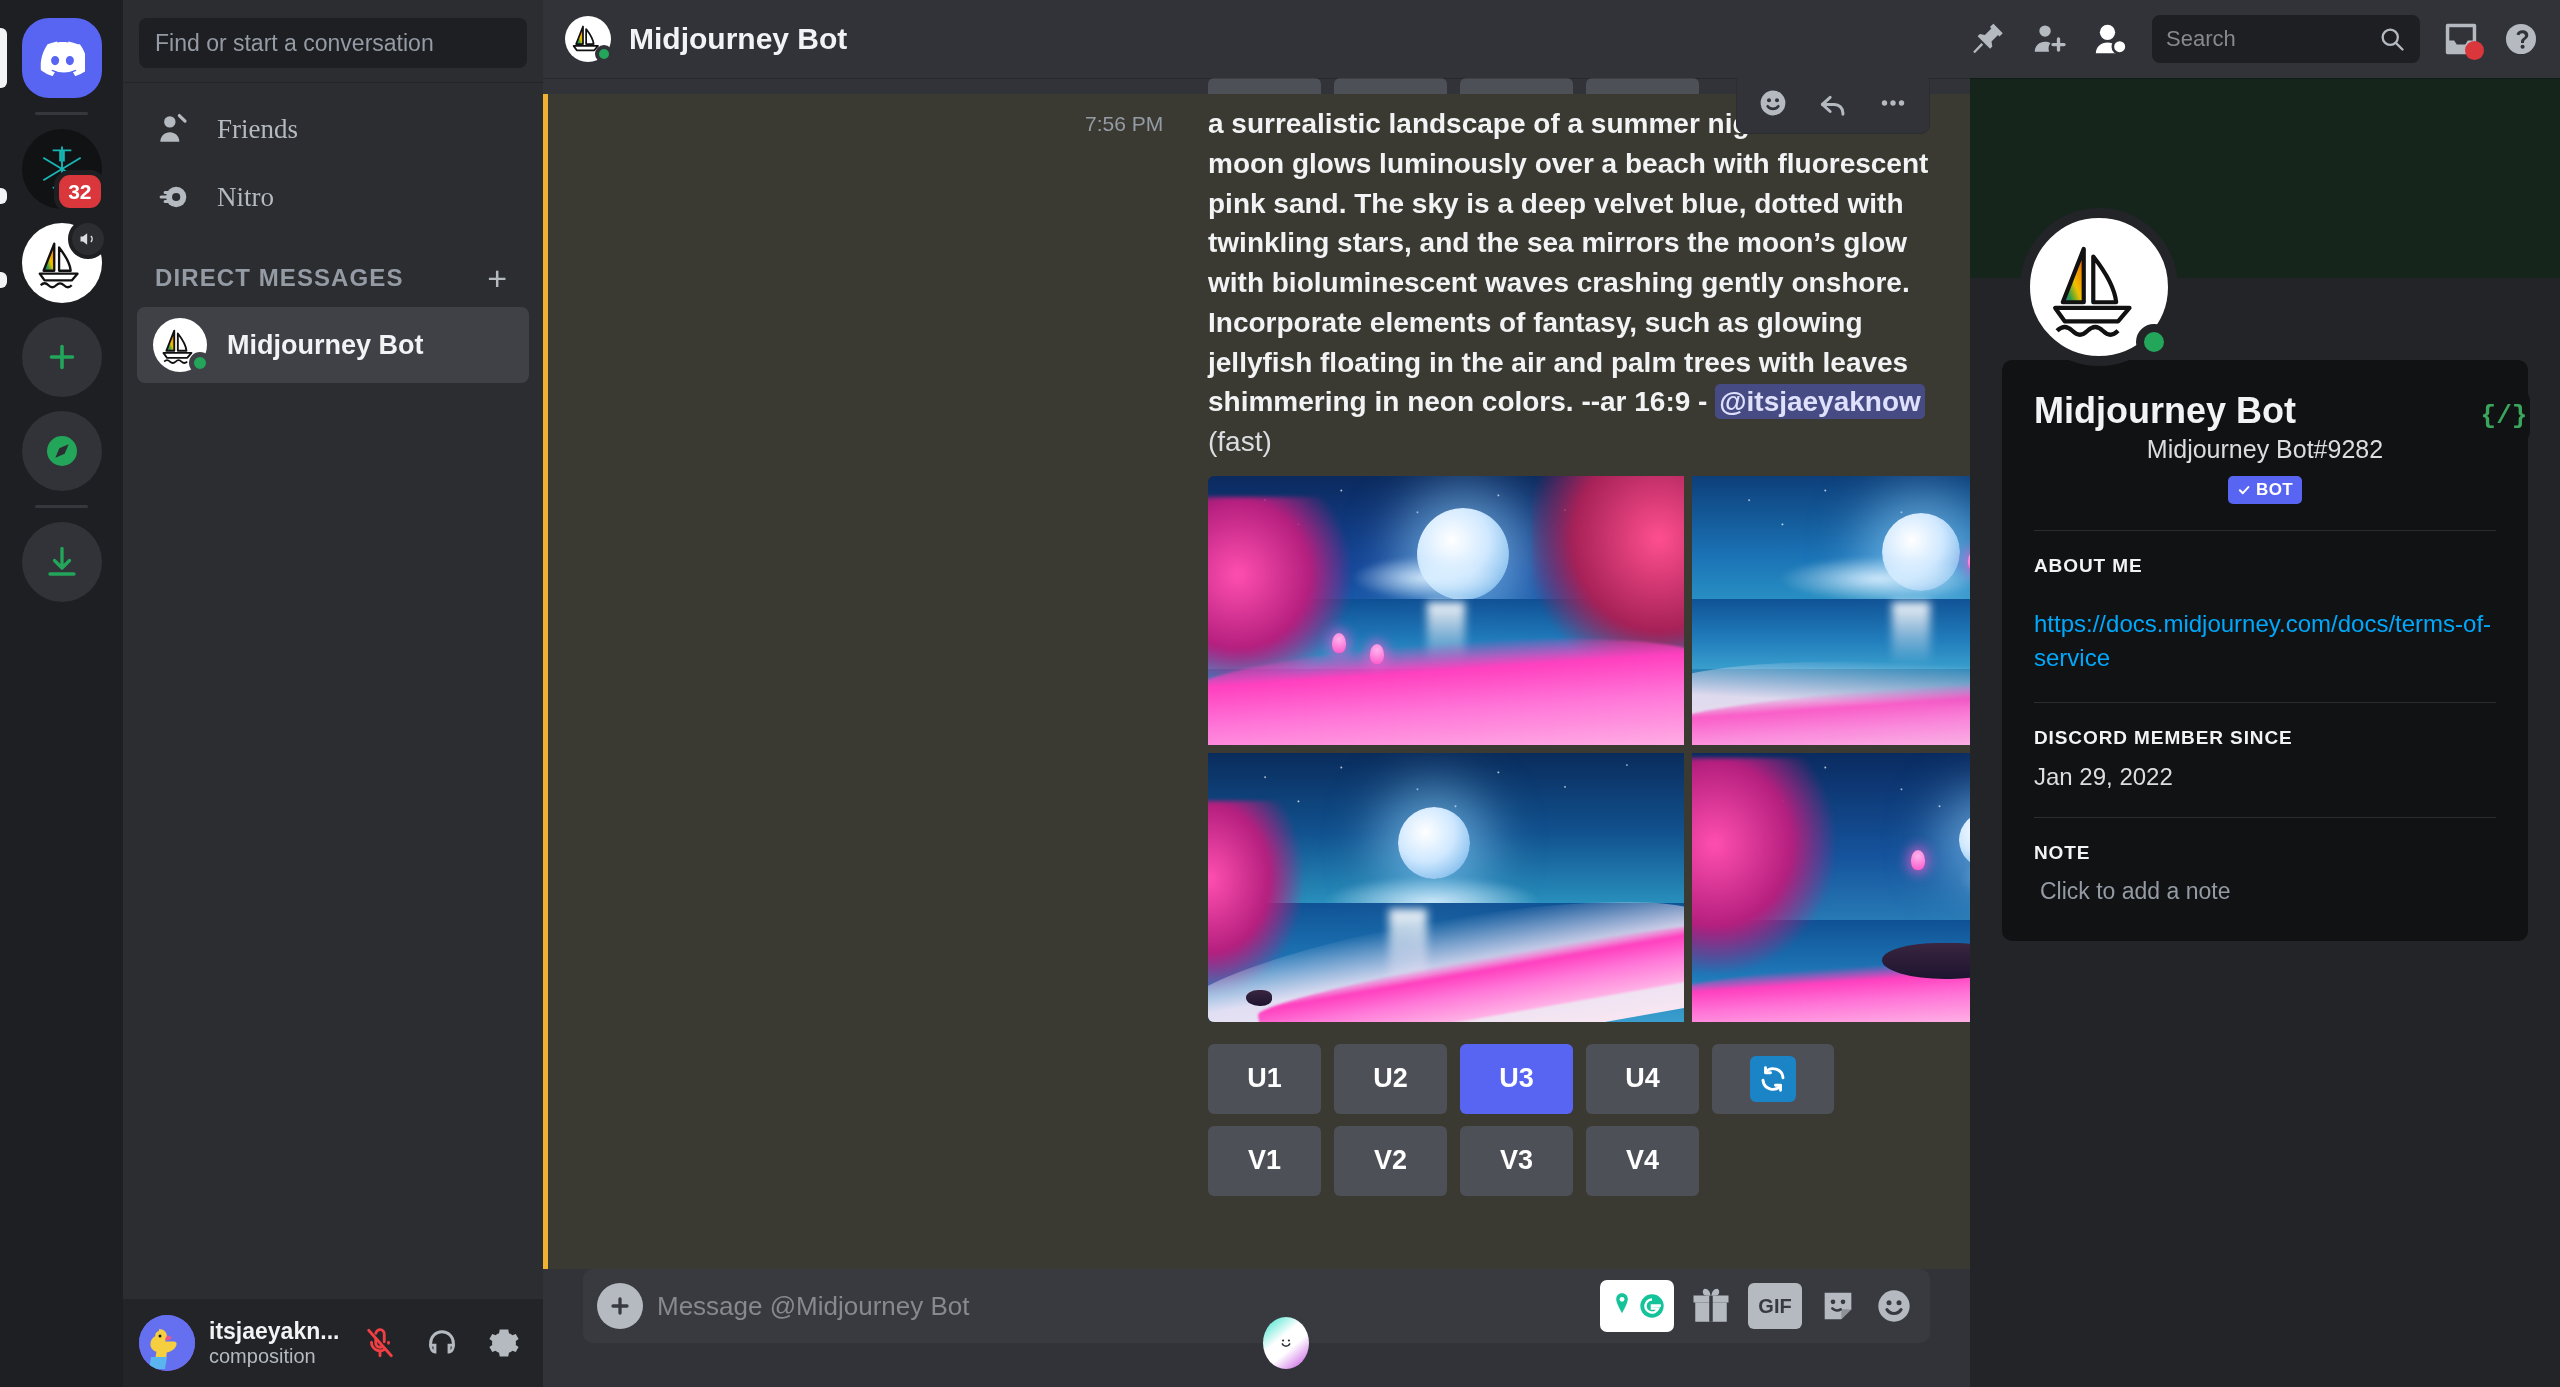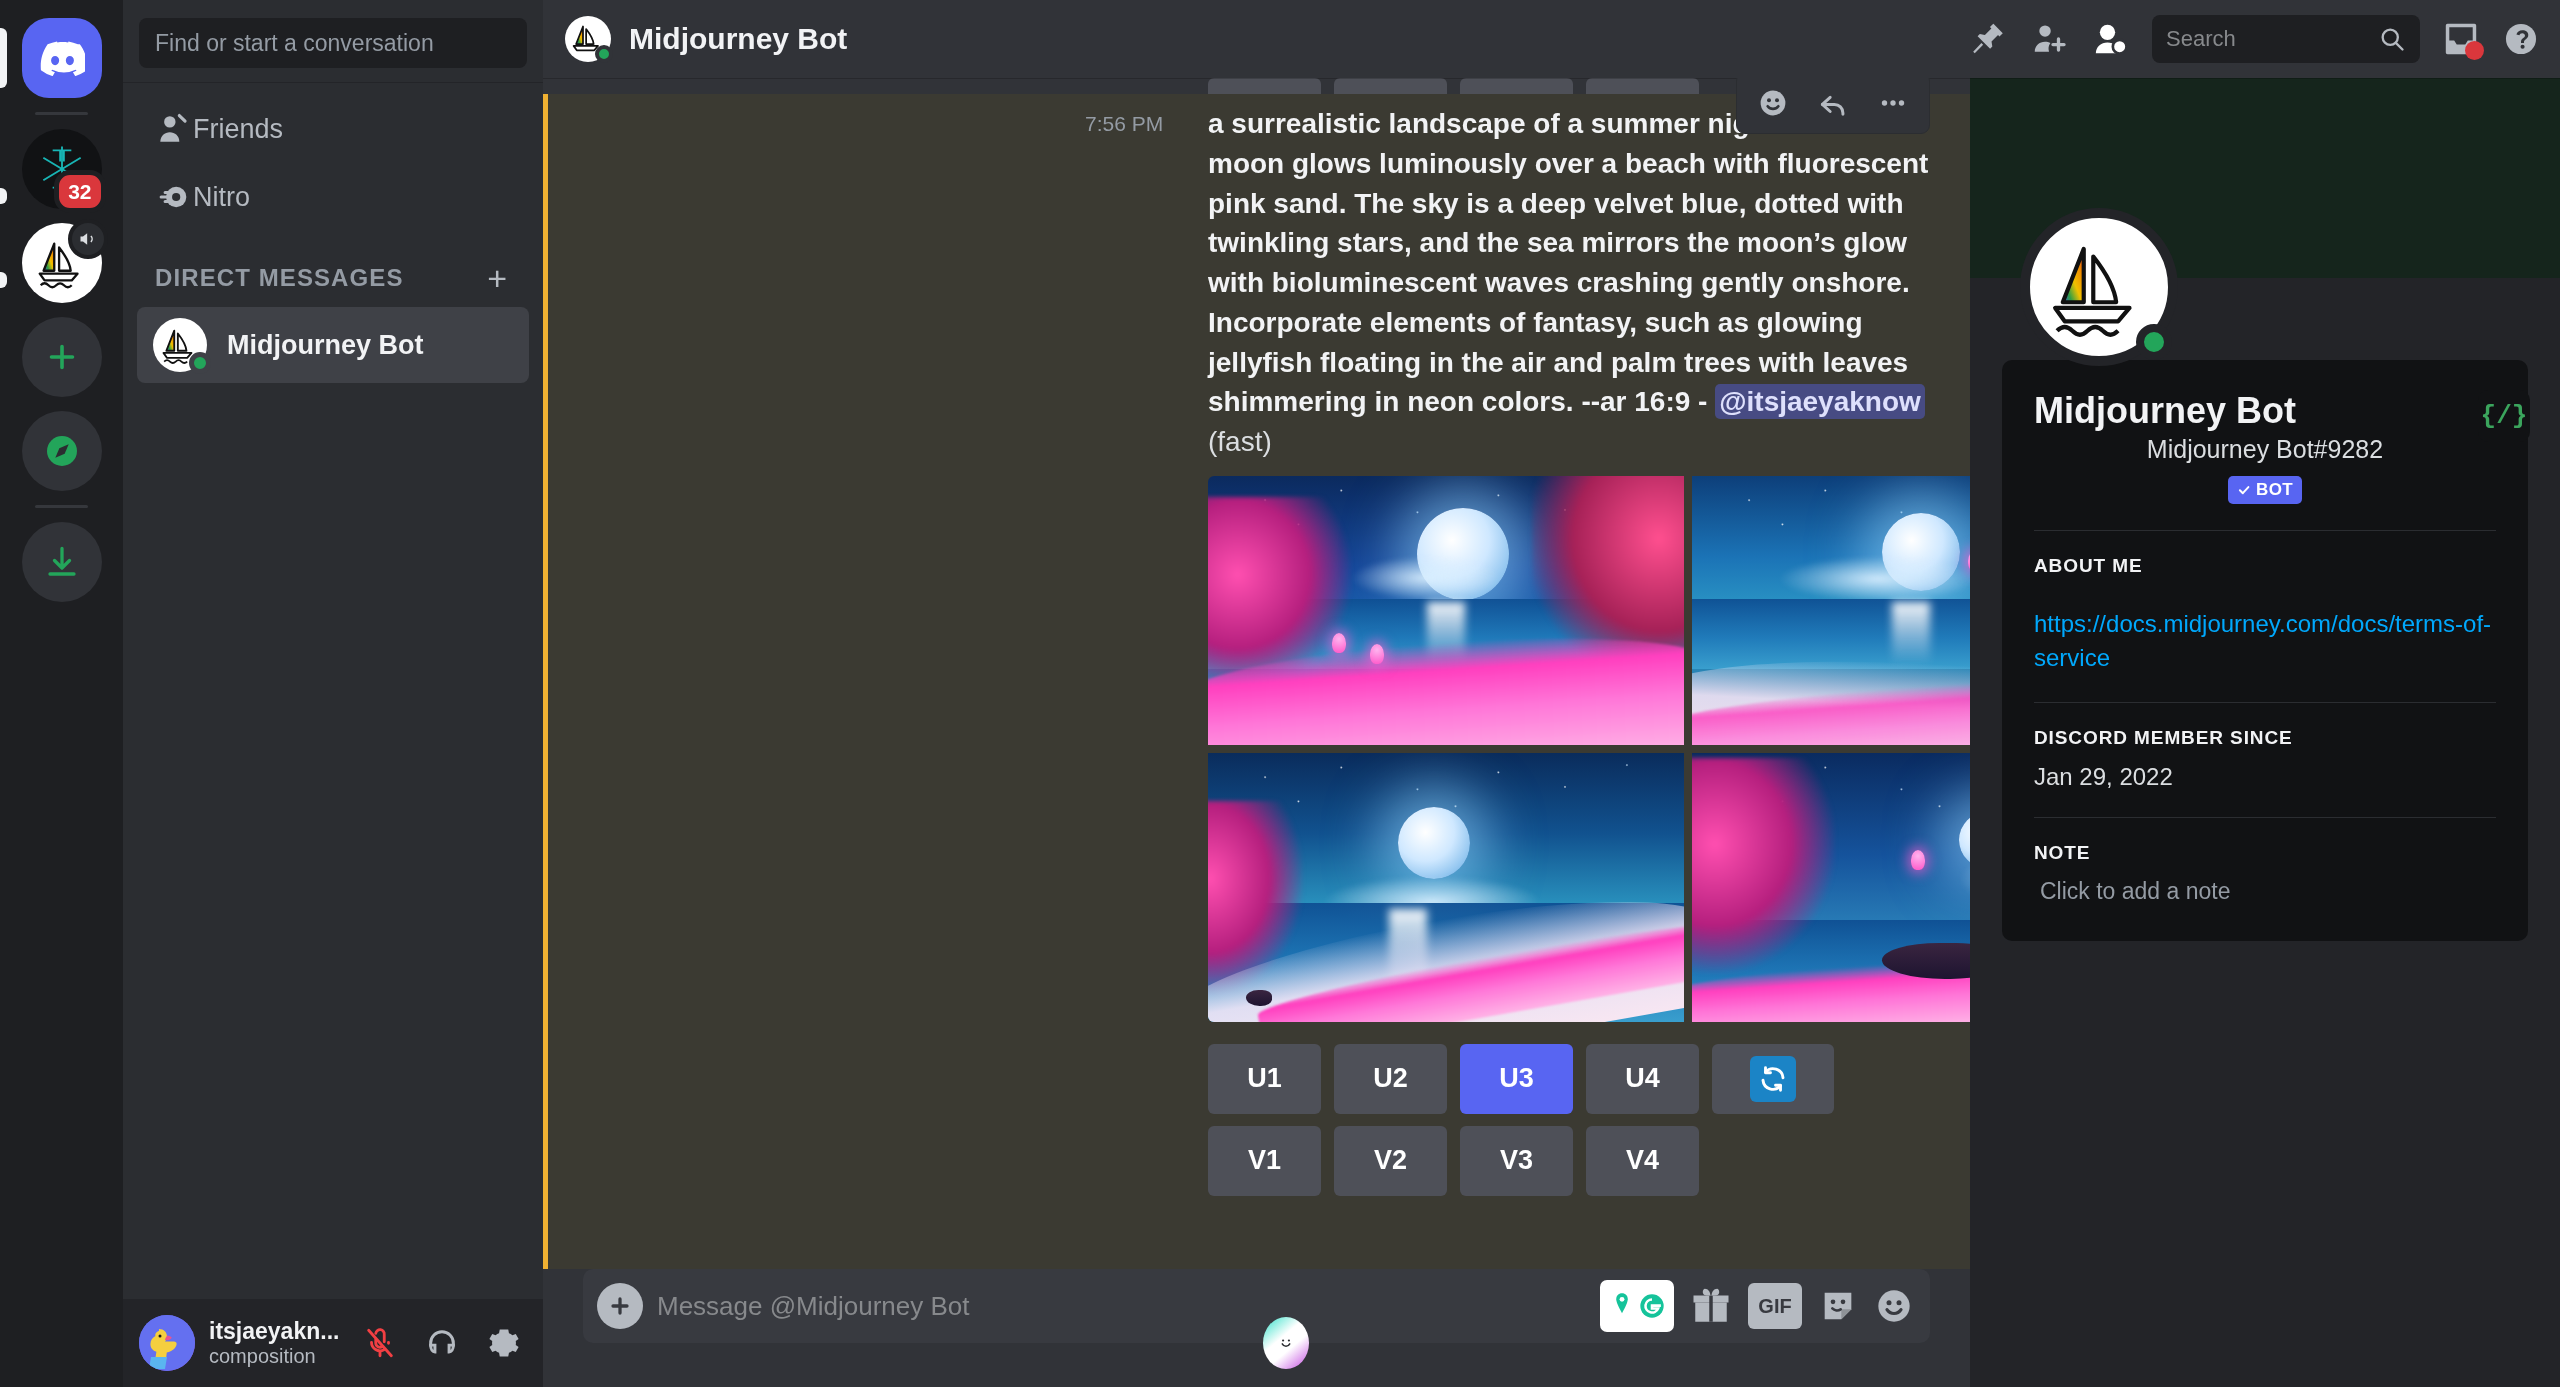--- a/index.html
+++ b/index.html
@@ -57,23 +57,23 @@
   .dm-search {
     width: 100%; height: 50px; background: #1e1f22; border: none;
     border-radius: 8px; color: #b5bac1; font-size: 23px;
     padding: 0 16px; font-family: "Liberation Sans", sans-serif;
     outline: none;
   }
   .dm-search::placeholder { color: #949ba4; }
   .dm-divider { height: 1px; background: #232428; margin: 0 0 12px 0; }
   .dm-list { flex: 1; padding: 0 14px; overflow: hidden; }
   .dm-nav-item {
-    height: 68px; display: flex; align-items: center; 
+    height: 68px; display: flex; align-items: center; gap: 24px;
     padding: 0 16px; border-radius: 8px; cursor: pointer;
-    color: #b5bac1; position: relative;
+    color: #b5bac1; position: relative; font-family: Liberation Serif, serif;
   }
   .dm-nav-item .ico { width: 40px; height: 40px; display:flex; align-items:center; justify-content:center; flex:0 0 40px;}
   .dm-nav-label { font-size: 27px; font-weight: 500; }
   .new-badge {
     background: #da373c; color: #fff; font-size: 19px; font-weight: 700;
     padding: 5px 14px; border-radius: 16px; margin-left: auto; letter-spacing: .3px;
   }
   .dm-header {
     display: flex; align-items: center; justify-content: space-between;
     padding: 30px 16px 12px 18px;

